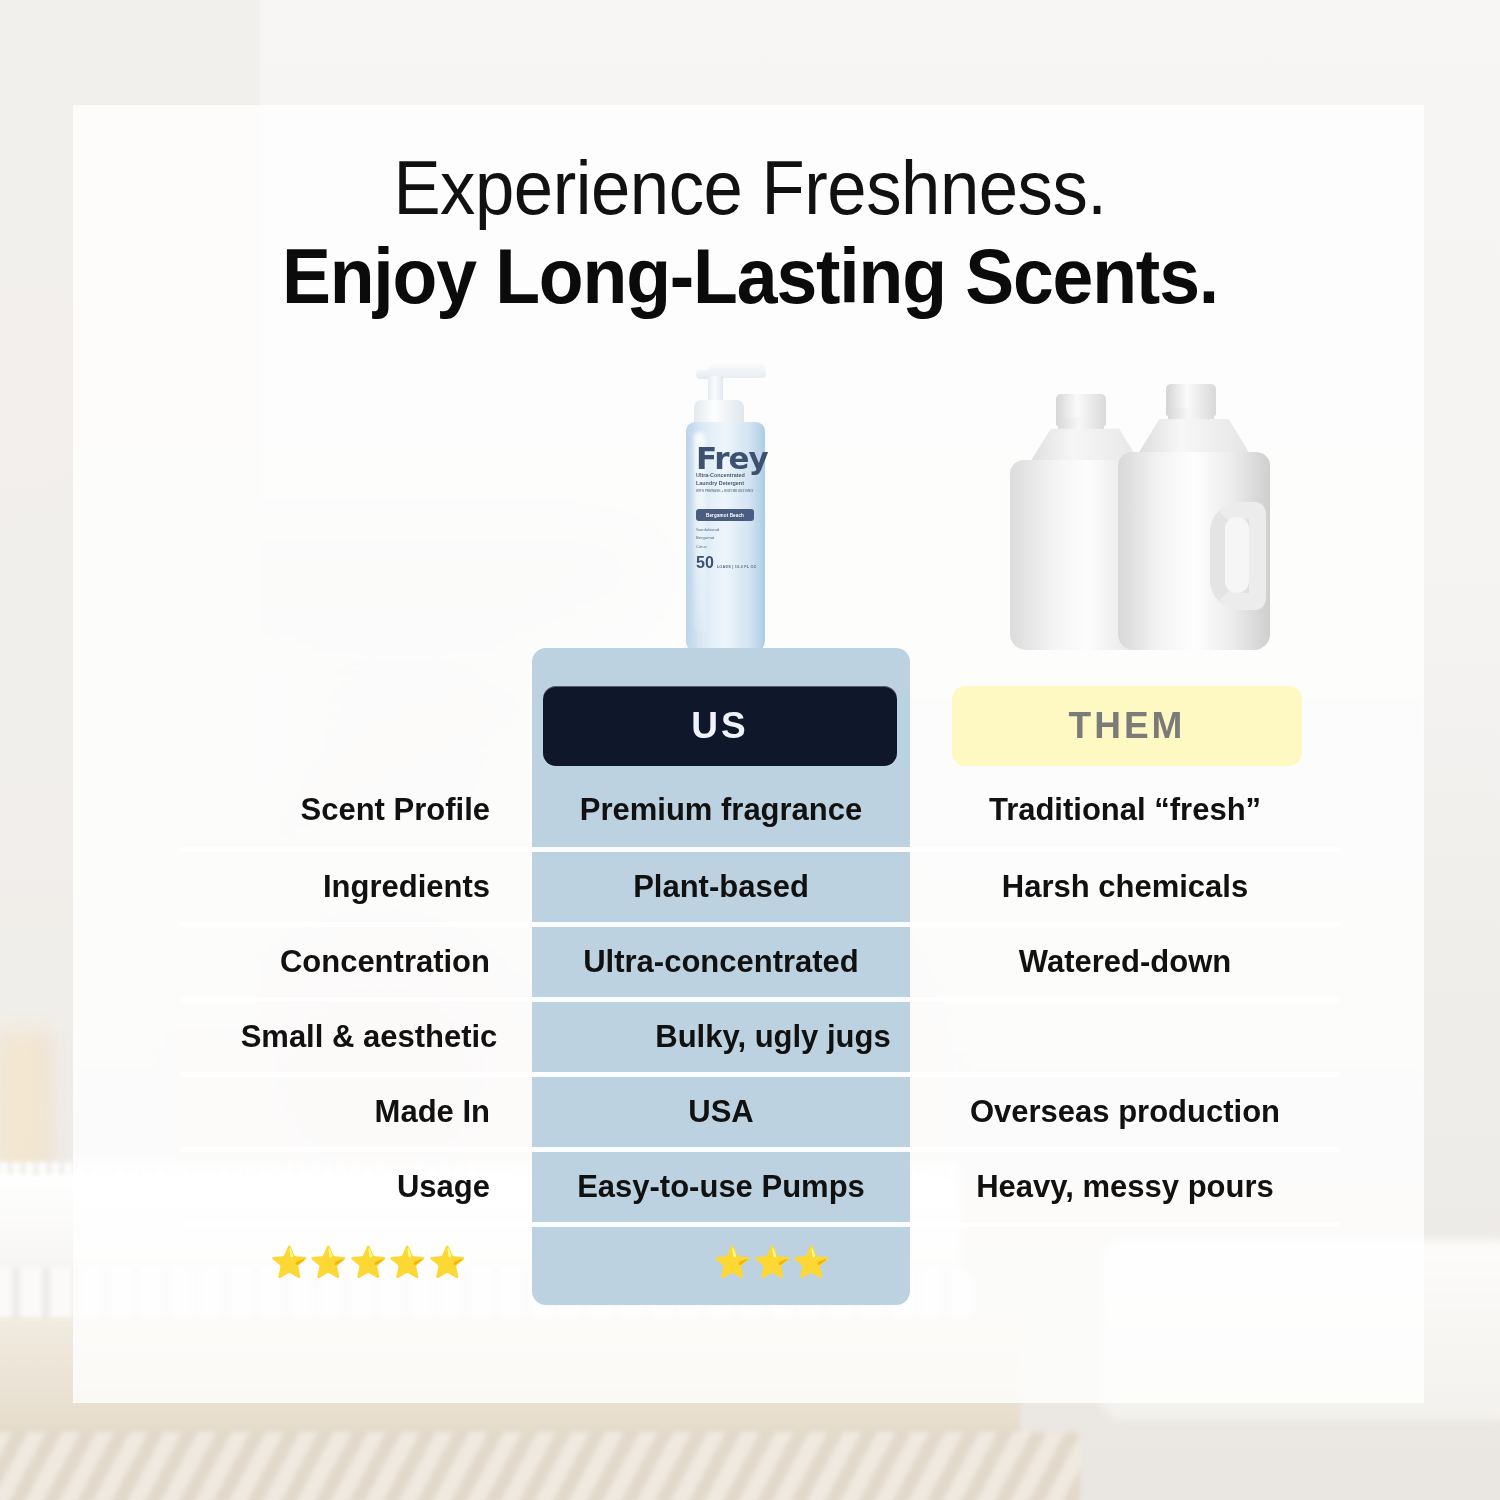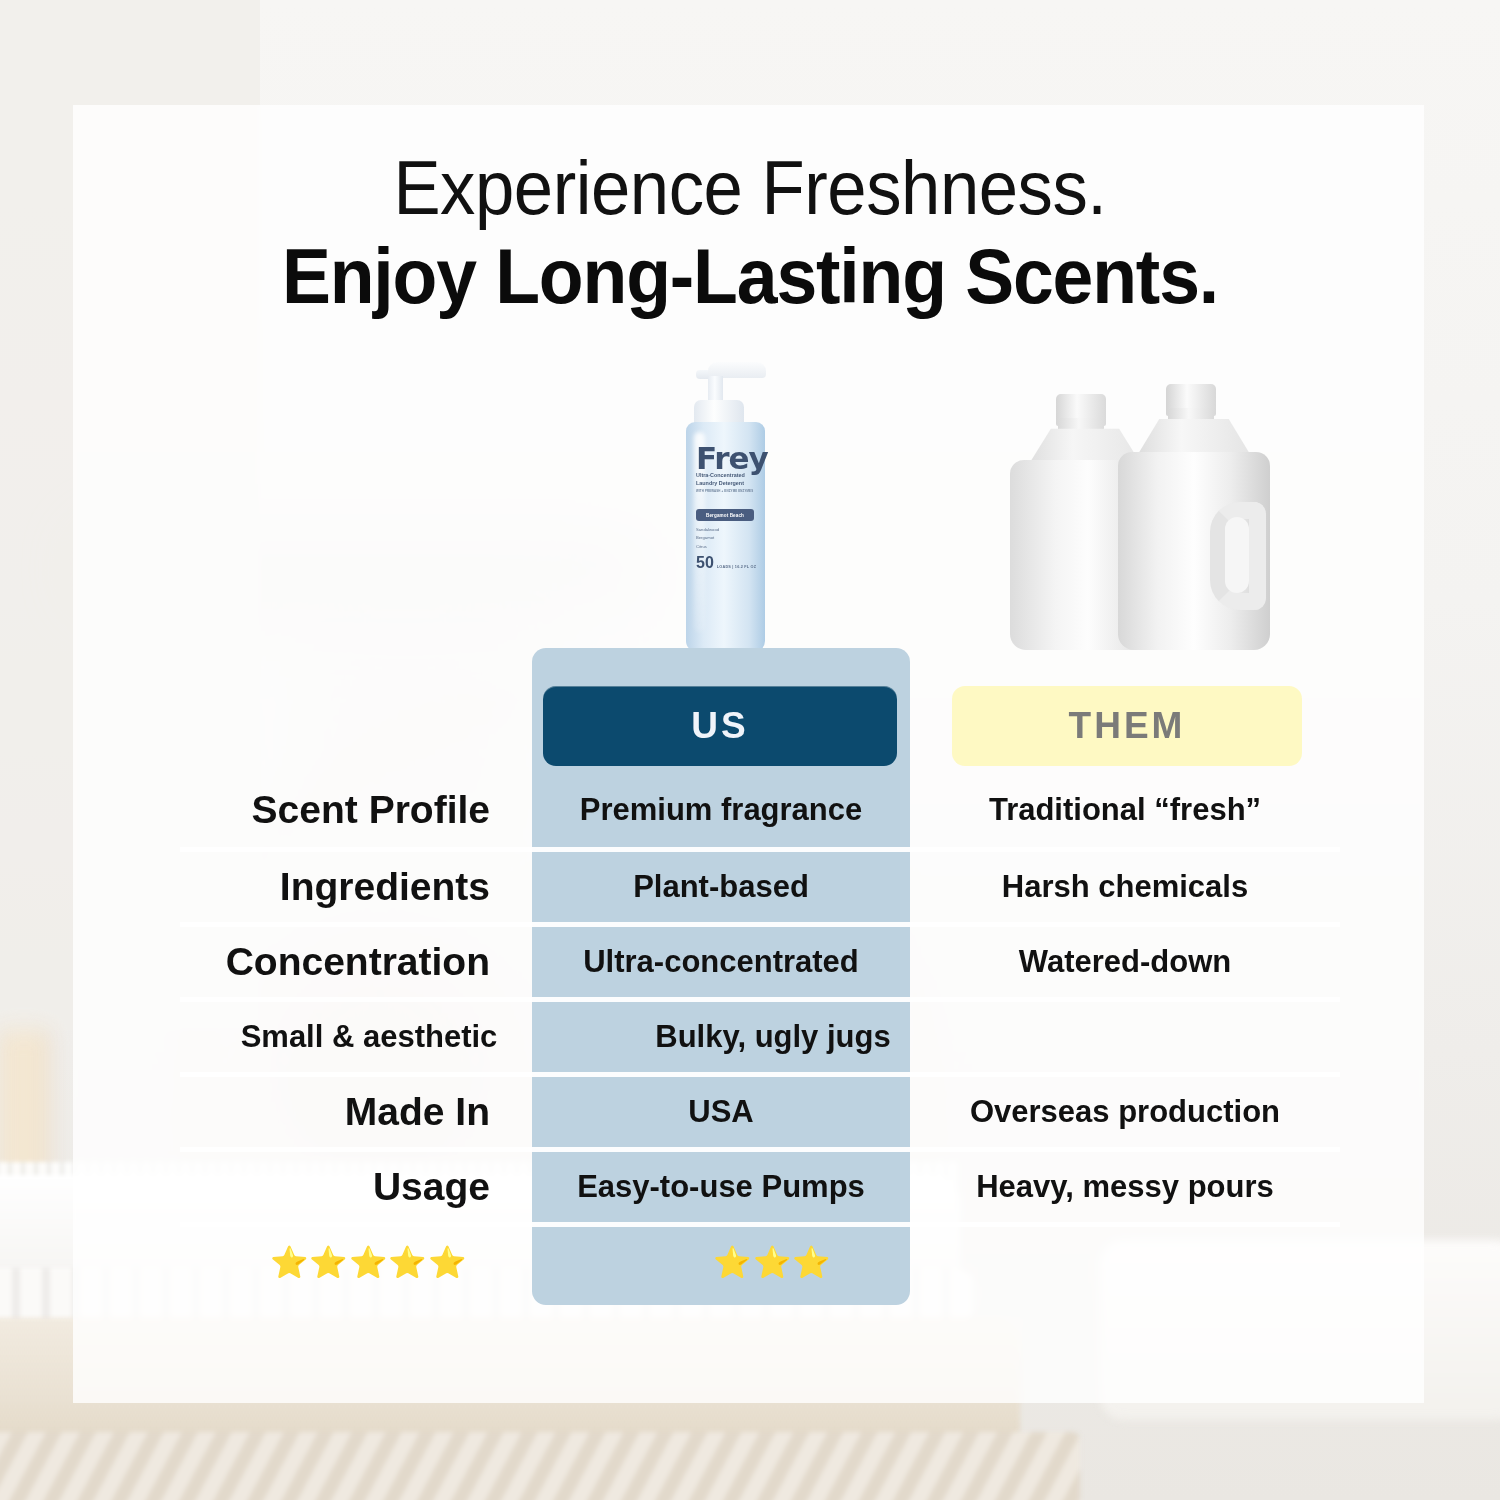--- a/index.html
+++ b/index.html
@@ -248,36 +248,36 @@
 
   
   .table { position:absolute; left:180px; top:680px; width:1160px; }
   .hdr-row { position:relative; height:92px; }
   .hdr-pill {
     position:absolute; top:6px; height:80px; border-radius:13px;
     display:flex; align-items:center; justify-content:center;
     font-size:37px; font-weight:700; letter-spacing:3px;
   }
   .hdr-us {
-    left:363px; width:354px; background:#0c4a6e; color:#f0f4fa;
+    left:363px; width:354px; background:#0f172a; color:#f0f4fa;
     box-shadow:0 1px 0 rgba(255,255,255,.3) inset;
   }
   .hdr-them {
     left:772px; width:350px; background:#fef9c3; color:#7b7b79;
   }
 
   .row {
     position:relative; display:flex; align-items:center;
     height:75px; border-top:5px solid rgba(255,255,255,.95);
   }
   .row.first { border-top:none; }
   .cell { display:flex; align-items:center; height:100%; }
   .c-label {
     width:352px; justify-content:flex-end; padding-right:42px;
-    font-size:39px; font-weight:700; color:#111;
+    font-size:31px; font-weight:700; color:#111;
   }
   .c-us {
     width:378px; justify-content:center;
     font-size:31px; font-weight:700; color:#111;
   }
   .c-them {
     width:430px; justify-content:center;
     font-size:31px; font-weight:700; color:#111;
   }
   .stars { font-size:31px; letter-spacing:1px; line-height:1; }

